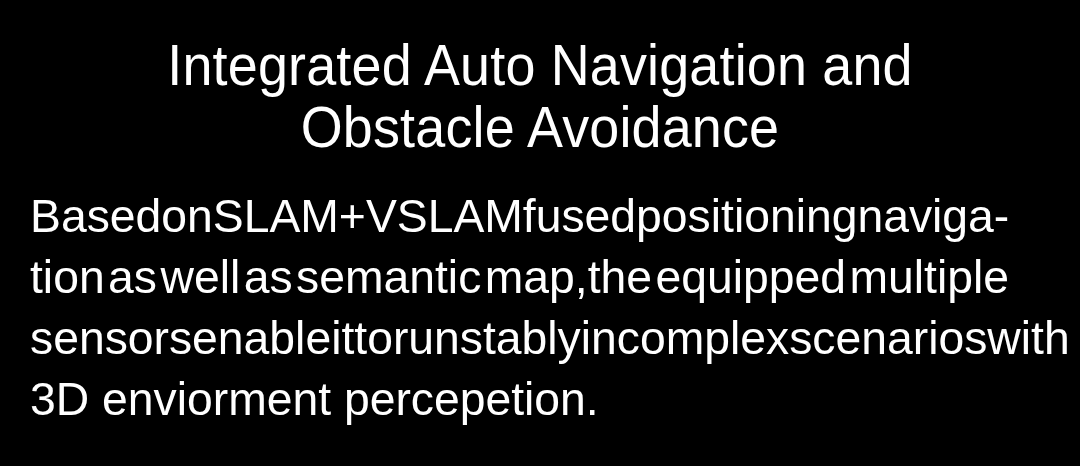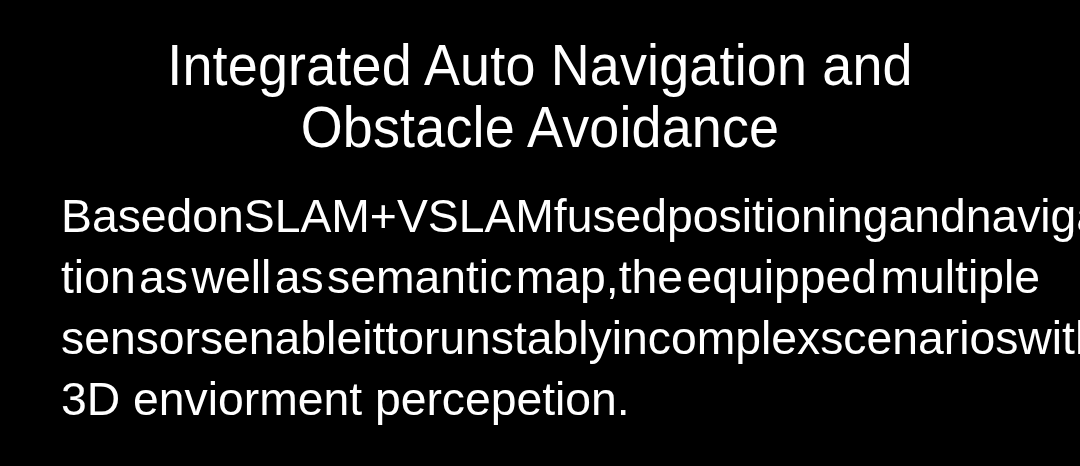--- a/index.html
+++ b/index.html
@@ -38,21 +38,21 @@
     line-height: 62px;
     letter-spacing: 0.2px;
     white-space: nowrap;
     transform: scaleX(0.945);
     transform-origin: 50% 50%;
   }
 
   
   .body-block {
     position: absolute;
-    left: 61px;
+    left: 30px;
     top: 178px;
     width: 994px;
   }
   .body-line {
     display: flex;
     height: 61px;
     align-items: flex-end;
     color: #ffffff;
     font-family: "Liberation Sans", sans-serif;
     font-size: 47px;
@@ -84,21 +84,20 @@
   </div>
 
   <div class="body-block">
 
     <div class="body-line justify" style="color: rgb(255, 255, 255);">
       <span class="w">Based</span>
       <span class="w">on</span>
       <span class="w">SLAM+VSLAM</span>
       <span class="w">fused</span>
       <span class="w">positioning</span>
-      <span class="w">and</span>
       <span class="w">naviga-</span>
     </div>
 
     <div class="body-line justify" style="color: rgb(255, 255, 255);">
       <span class="w">tion</span>
       <span class="w">as</span>
       <span class="w">well</span>
       <span class="w">as</span>
       <span class="w">semantic</span>
       <span class="w">map,the</span>

